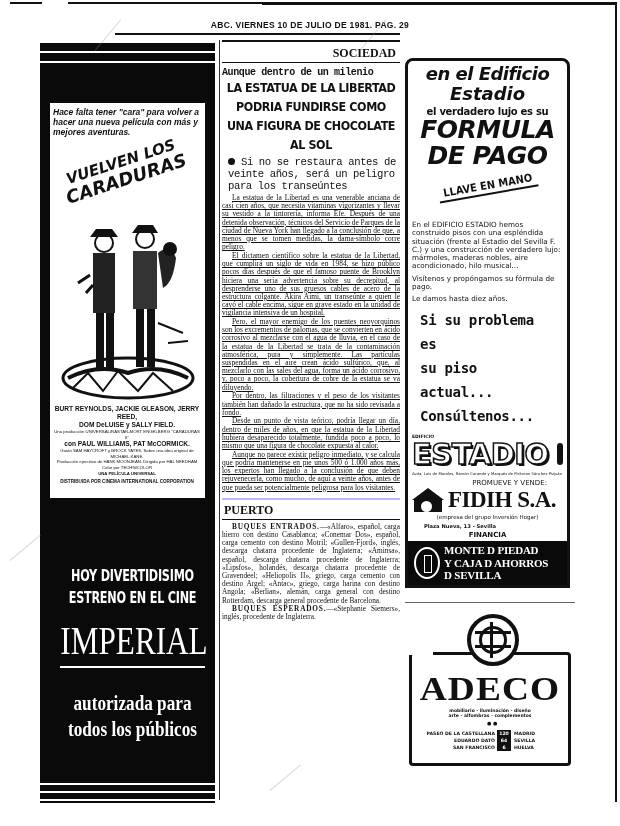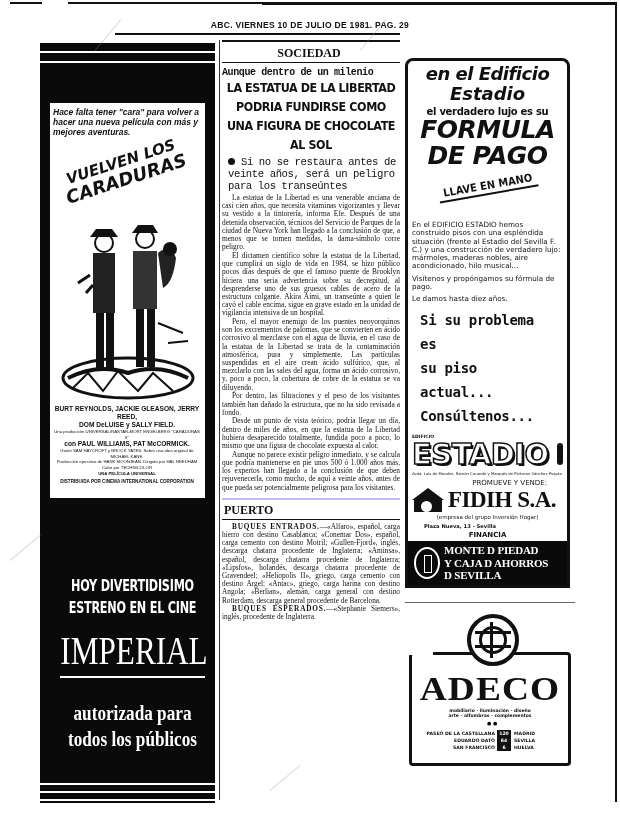--- a/index.html
+++ b/index.html
@@ -20,39 +20,39 @@
   .movie-tag { font-family: "Liberation Sans", sans-serif; font-style: italic; font-weight: bold; font-size: 8.5px; line-height: 10px; padding: 4px 3px 0 3px; }
   .movie-title { position: absolute; top: 50px; left: 6px; width: 140px; height: 50px; transform: rotate(-18deg);
     font-family: "DejaVu Sans", sans-serif; font-weight: bold; font-style: italic; font-size: 15px; line-height: 17px; text-align: center; color: #111; }
   .movie-title span { display: block; }
   .movie-illus { position: absolute; left: 8px; top: 110px; width: 140px; height: 190px; }
   .credits { position: absolute; left: 2px; top: 302px; width: 150px; text-align: center; font-family: "Liberation Sans", sans-serif; }
   .credits .big { font-size: 6.6px; font-weight: bold; line-height: 8px; }
   .credits .small { font-size: 4.3px; line-height: 5.6px; }
   .credits .dist { font-size: 4.6px; font-weight: bold; margin-top: 3px; }
 
-  .cine-block { position: absolute; left: 0; top: 492px; width: 185px; text-align: center; color: #fff; font-family: "Liberation Sans Narrow", "Liberation Sans", sans-serif; }
+  .cine-block { position: absolute; left: 0; top: 482px; width: 185px; text-align: center; color: #fff; font-family: "Liberation Sans Narrow", "Liberation Sans", sans-serif; }
   .cine-line1, .cine-line2 { font-family: "DejaVu Sans Condensed", "DejaVu Sans", sans-serif; font-size: 16px; font-weight: bold; letter-spacing: -0.3px; line-height: 22px; transform: scaleX(0.78); }
   .cine-line1 { margin-top: 40px; }
   .cine-name { font-family: "Liberation Serif", serif; font-size: 40px; letter-spacing: 0px; margin-top: 10px; line-height: 44px; transform: scaleX(0.78); }
   .cine-rule { width: 145px; height: 2px; background: #fff; margin: 3px auto 0; }
   .cine-foot { font-family: "Liberation Serif", serif; font-size: 20px; font-weight: bold; line-height: 26px; margin-top: 22px; transform: scaleX(0.86); }
 
   .bottom-stripes { position: absolute; left: 0; top: 740px; width: 175px; }
   .bottom-stripes div { height: 2px; background: #fff; margin-bottom: 6px; }
 
   
   .mid { position: absolute; left: 222px; top: 40px; width: 178px; }
-  .section-head { border-top: 2px solid #111; border-bottom: 1.5px solid #111; text-align: center; font-family: "Liberation Serif", serif; font-weight: bold; font-size: 12px; padding: 4px 4px 1px 0; }
+  .section-head { border-top: 2px solid #111; border-bottom: 1.5px solid #111; text-align: right; font-family: "Liberation Serif", serif; font-weight: bold; font-size: 12px; padding: 4px 4px 1px 0; }
   .vbar { position: absolute; top: 40px; left: 219px; width: 1px; height: 760px; background: #333; }
   .kicker { font-family: "Liberation Mono", monospace; font-weight: bold; font-size: 10px; text-align: left; margin-top: 4px; letter-spacing: -0.4px; }
   .headline { font-family: "DejaVu Sans Condensed", "DejaVu Sans", sans-serif; font-weight: bold; font-size: 12.4px; line-height: 19px; text-align: center; letter-spacing: -0.4px; }
   .subhead { font-family: "Liberation Mono", monospace; font-size: 10.6px; line-height: 12px; margin-top: 2px; padding-left: 6px; letter-spacing: -0.4px; }
   .subhead .bullet { display: inline-block; width: 7px; height: 7px; border-radius: 50%; background: #111; margin-right: 6px; }
-  .body-text { font-family: "Liberation Serif", serif; font-size: 7.4px; line-height: 8.2px; text-align: justify; margin-top: 2px; }
+  .body-text { font-family: "Liberation Serif", serif; font-size: 7.4px; line-height: 8.2px; text-align: justify; margin-top: 2px; text-decoration: underline; }
   .body-text p { text-indent: 10px; margin-bottom: 0.5px; }
   .puerto-head { border-top: 2px solid #c4b5fd; border-bottom: 1.5px solid #111; font-family: "Liberation Serif", serif; font-weight: bold; font-size: 12px; padding: 3px 0 1px 2px; margin-top: 6px; }
   .puerto-text { font-family: "Liberation Serif", serif; font-size: 7.3px; line-height: 8.2px; text-align: justify; margin-top: 3px; }
   .puerto-text p { text-indent: 10px; }
   .puerto-text b { letter-spacing: 0.8px; }
 
   
   .right-ad { position: absolute; left: 405px; top: 58px; width: 165px; height: 530px; border: 3px solid #111; border-top-left-radius: 8px; border-top-right-radius: 8px; font-family: "DejaVu Sans", sans-serif; }
   .ra-line1 { font-weight: bold; font-style: italic; font-size: 18px; text-align: center; margin-top: 2px; letter-spacing: -0.5px; line-height: 21px; }
   .ra-line2 { font-weight: bold; font-style: italic; font-size: 18px; text-align: center; line-height: 20px; }

